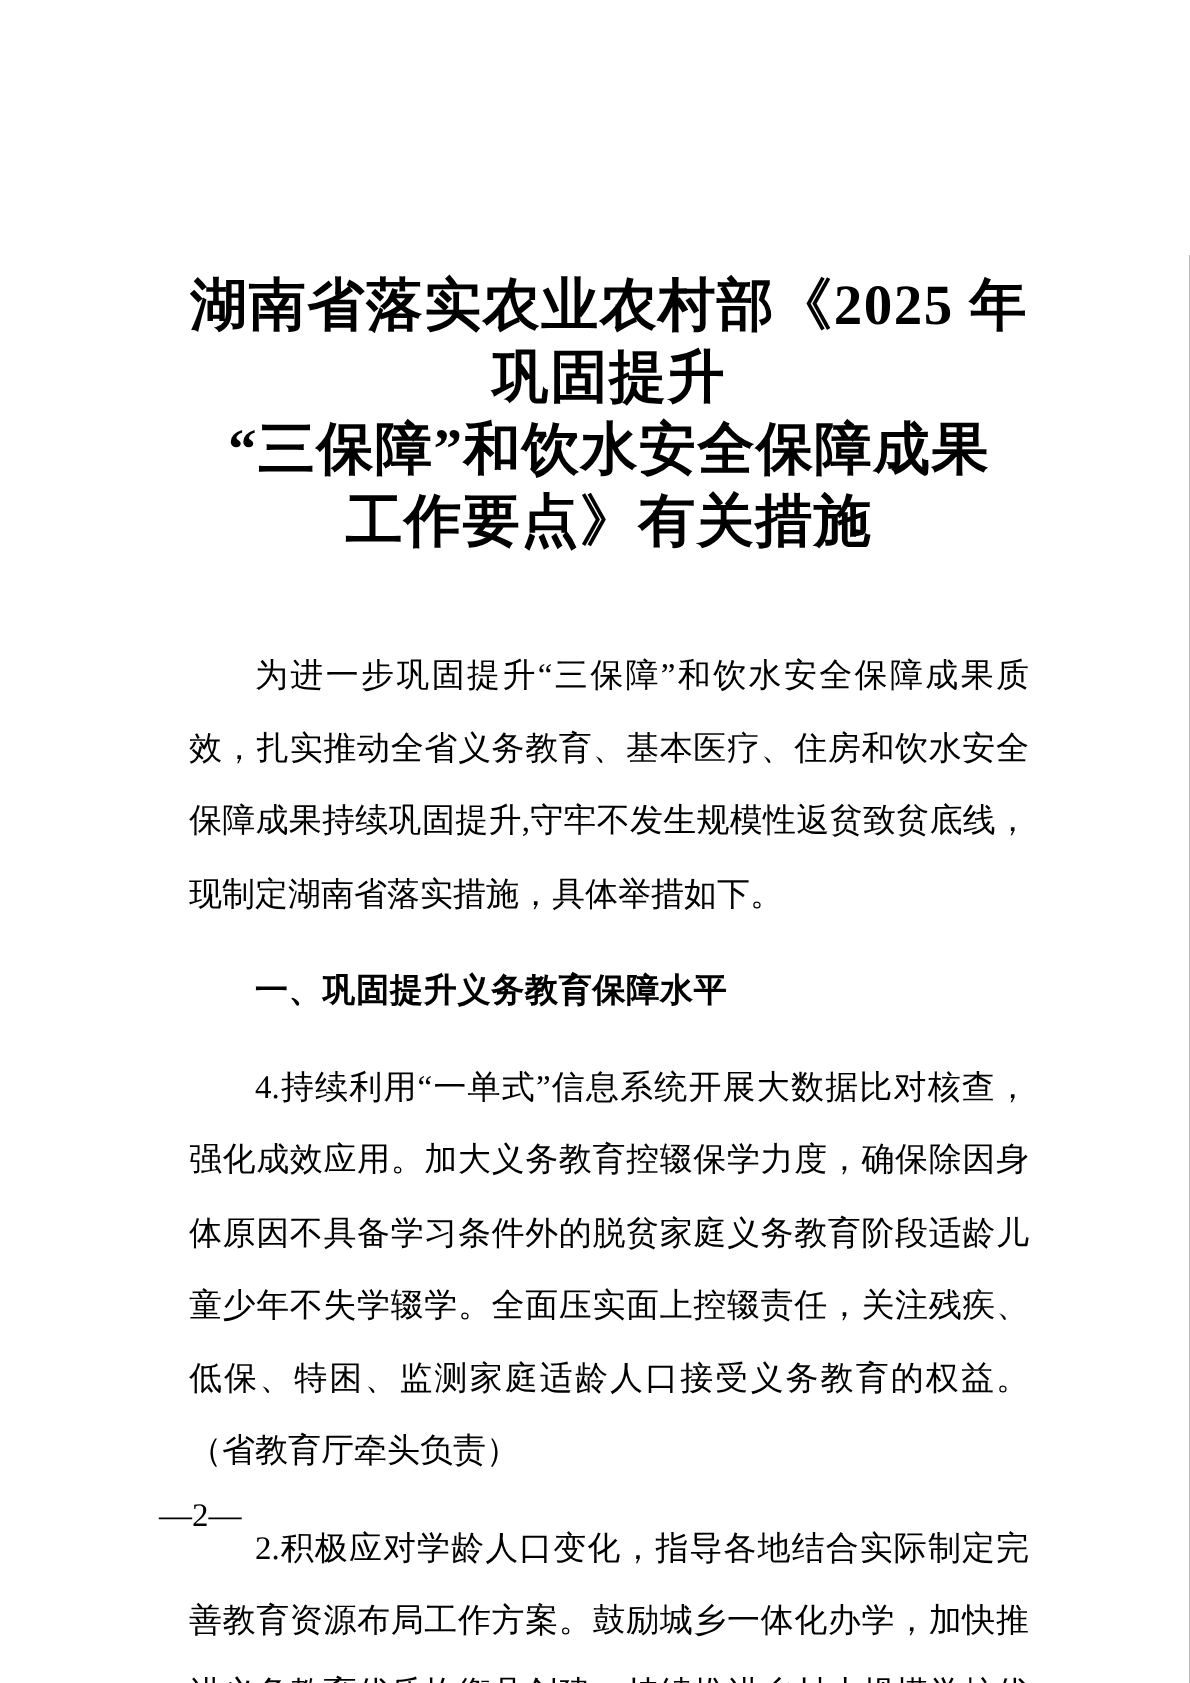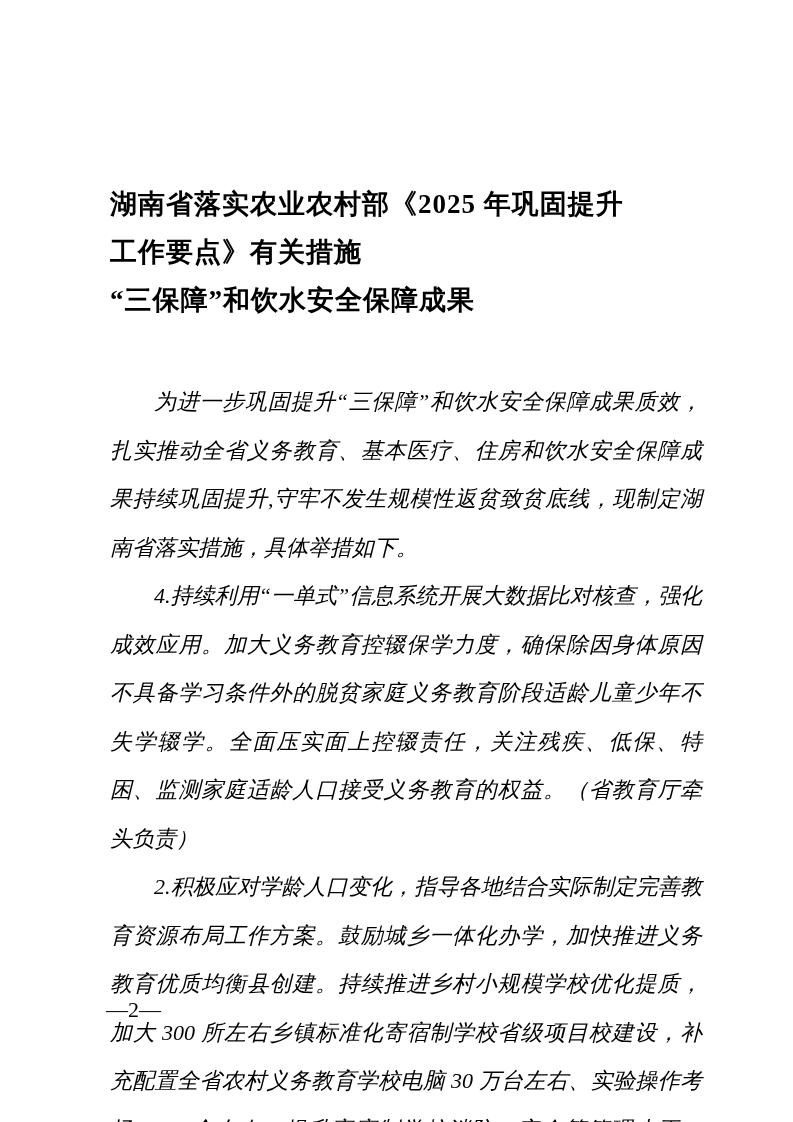--- a/index.html
+++ b/index.html
@@ -14,35 +14,35 @@
     font-family: "Liberation Serif", "DejaVu Serif", serif;
     overflow: hidden;
   }
   .content {
     position: absolute;
     left: 110px;
     top: 180px;
     width: 592px;
   }
   .doc-title {
-    font-size: 27px;
+    font-size: 38px;
     font-weight: bold;
+    text-align: center;
     line-height: 48px;
     letter-spacing: 1px;
   }
   .doc-body {
     margin-top: 54px;
     font-size: 22px;
     line-height: 48.5px;
     text-align: justify;
   }
   .doc-body p {
     text-indent: 2em;
-    margin: 0;
-    font-style: italic;
+    margin: 16px;
   }
   .doc-body p.heading {
     font-family: "Liberation Sans", "DejaVu Sans", sans-serif;
     font-weight: bold;
     letter-spacing: 0.5px;
   }
   .footer {
     position: absolute;
     left: 106px;
     top: 995px;
@@ -50,24 +50,25 @@
     line-height: 30px;
   }
 </style>
 </head>
 <body>
 
 <div class="page">
   <div class="content">
     <div class="doc-title">
       <div>湖南省落实农业农村部《2025 年巩固提升</div>
+      <div>“三保障”和饮水安全保障成果</div>
       <div>工作要点》有关措施</div>
-      <div>“三保障”和饮水安全保障成果</div>
     </div>
     <div class="doc-body">
 
     <p class="body">为进一步巩固提升“三保障”和饮水安全保障成果质效，扎实推动全省义务教育、基本医疗、住房和饮水安全保障成果持续巩固提升,守牢不发生规模性返贫致贫底线，现制定湖南省落实措施，具体举措如下。</p>
+        <p class="heading">一、巩固提升义务教育保障水平</p>
         <p class="body">4.持续利用“一单式”信息系统开展大数据比对核查，强化成效应用。加大义务教育控辍保学力度，确保除因身体原因不具备学习条件外的脱贫家庭义务教育阶段适龄儿童少年不失学辍学。全面压实面上控辍责任，关注残疾、低保、特困、监测家庭适龄人口接受义务教育的权益。（省教育厅牵头负责）</p>
         <p class="body">2.积极应对学龄人口变化，指导各地结合实际制定完善教育资源布局工作方案。鼓励城乡一体化办学，加快推进义务教育优质均衡县创建。持续推进乡村小规模学校优化提质，加大 300 所左右乡镇标准化寄宿制学校省级项目校建设，补充配置全省农村义务教育学校电脑 30 万台左右、实验操作考场 2700 个左右。提升寄宿制学校消防、安全等管理水平。（省教育厅牵头负责）</p>
       </div>
   </div>
   <div class="footer">—2—</div>
 </div>
 
 </body></html>

